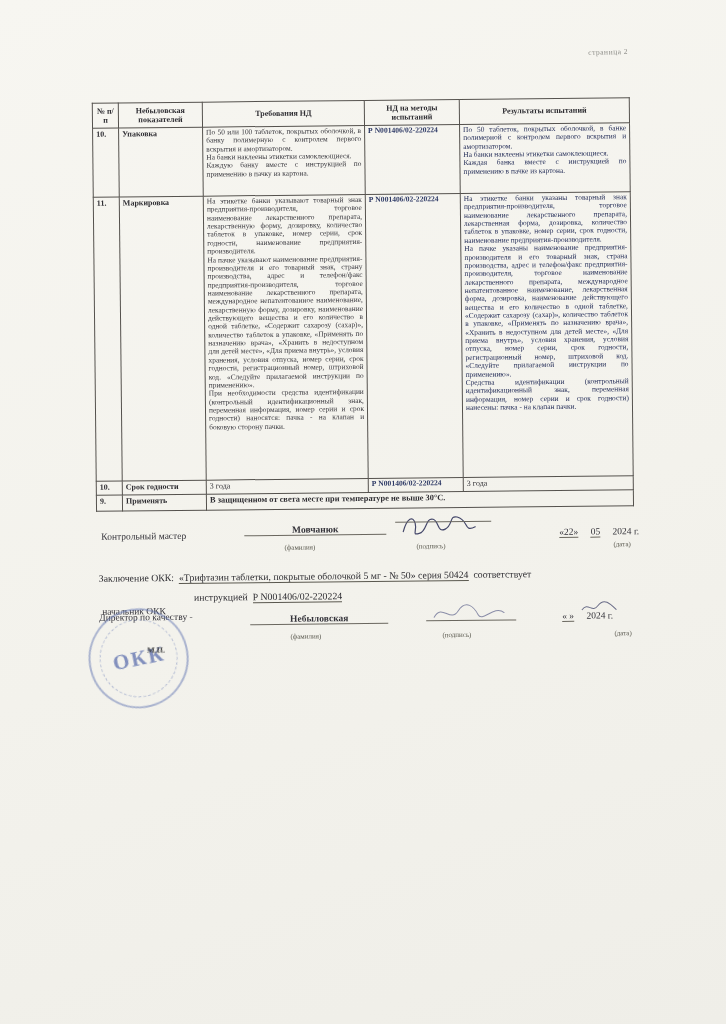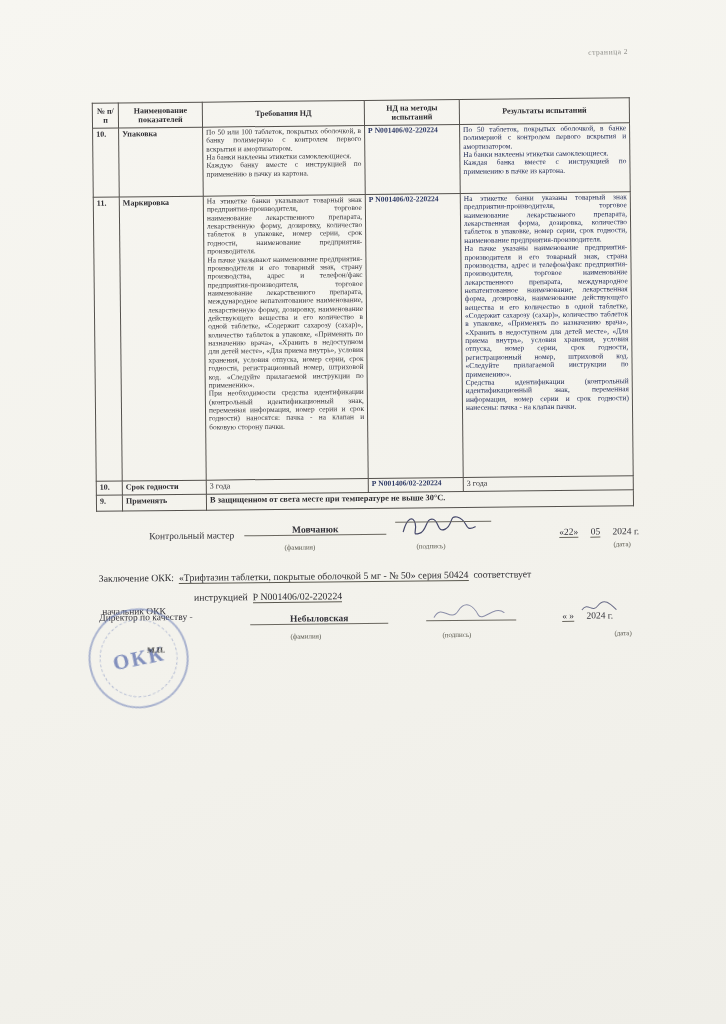--- a/index.html
+++ b/index.html
@@ -88,21 +88,21 @@
       <colgroup>
         <col style="width:26px">
           <col style="width:84px">
           <col style="width:162px">
         <col style="width:95px">
           <col style="width:170px">
       </colgroup>
       <thead>
         <tr>
           <th>№ п/п</th>
-          <th>Наименование показателей</th>
+          <th>Небыловская показателей</th>
           <th>Требования НД</th>
           <th>НД на методы испытаний</th>
           <th>Результаты испытаний</th>
         </tr>
       </thead>
       <tbody>
         <tr class="r10">
           <td class="c-num">10.</td>
           <td class="c-name">Упаковка</td>
           <td class="c-req">По 50 или 100 таблеток, покрытых оболочкой, в банку полимерную с контролем первого вскрытия и амортизатором.
@@ -132,21 +132,21 @@
           <td class="c-val">3 года</td>
         </tr>
         <tr class="r13">
           <td class="c-num">9.</td>
           <td class="c-name">Применять</td>
           <td class="c-span" colspan="3">В  защищенном от света месте при температуре не выше 30°С.</td>
         </tr>
       </tbody>
     </table>
 
-    <div class="sig-text" style="left:100px;top:529px;margin-left:48px;">Контрольный мастер</div>
+    <div class="sig-text" style="left:100px;top:529px;">Контрольный мастер</div>
 
     <div class="sig-name" style="left:243px;top:524px;width:142px;">Мовчанюк</div>
     <div class="sig-small" style="left:283px;top:543px;">(фамилия)</div>
 
     <svg class="sig-svg" style="left:398px;top:508px;" width="80" height="34" viewBox="0 0 80 34">
       <path d="M4 24 C 8 10, 14 8, 16 16 C 18 24, 12 28, 20 26 C 28 24, 26 10, 34 12 C 40 14, 38 26, 46 22 C 54 18, 50 8, 58 10 C 70 13, 64 26, 76 20" stroke="#44476a" stroke-width="1.2" fill="none" stroke-linecap="round"></path>
     </svg>
     <div class="sig-line" style="left:394px;top:522px;width:96px;"></div>
     <div class="sig-small" style="left:415px;top:543px;">(подпись)</div>
 

